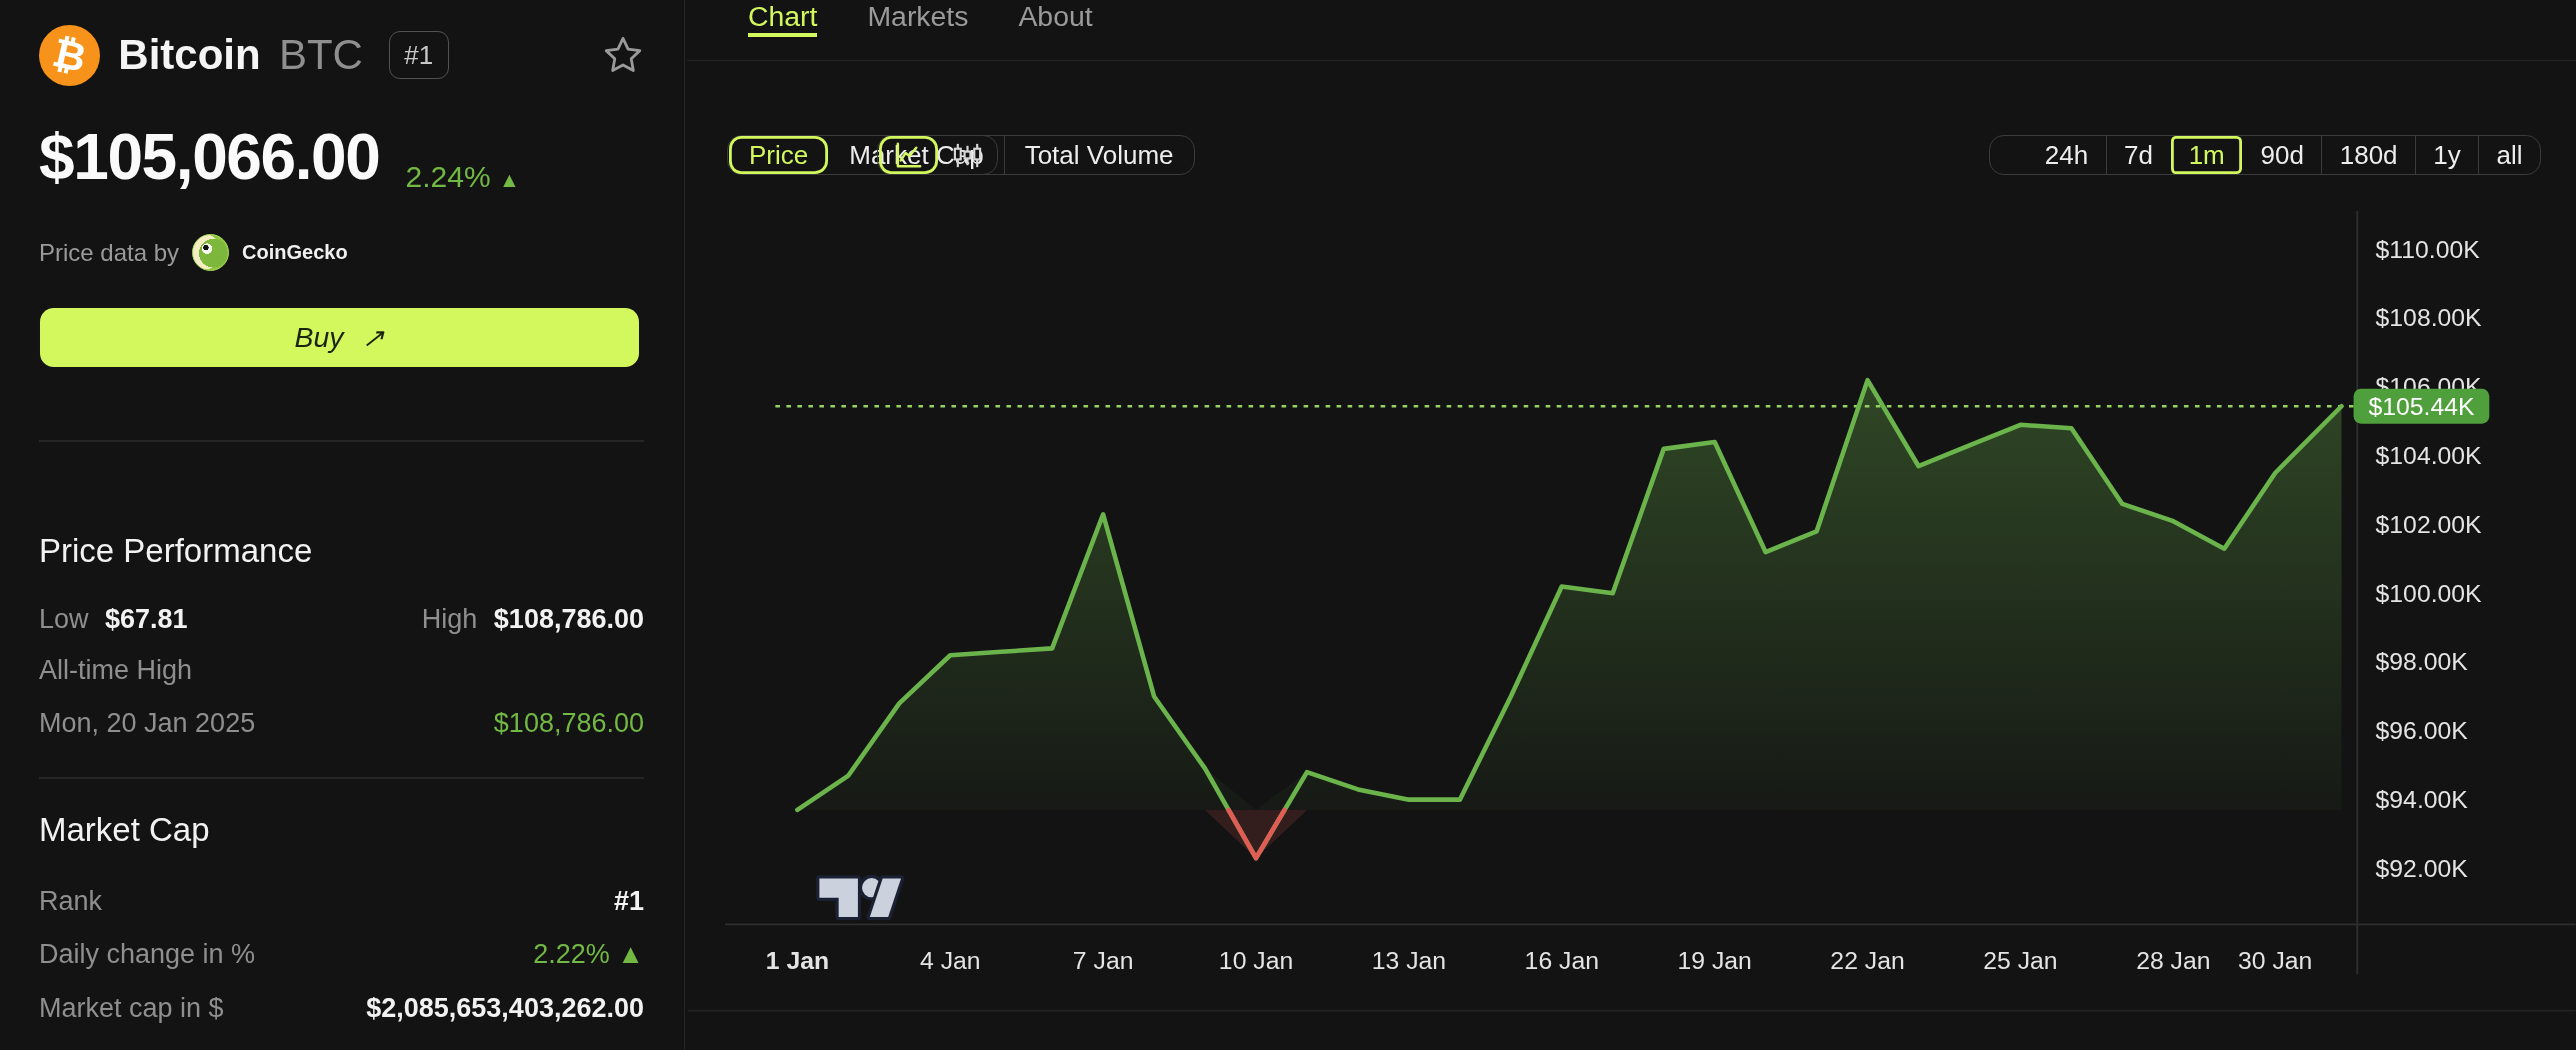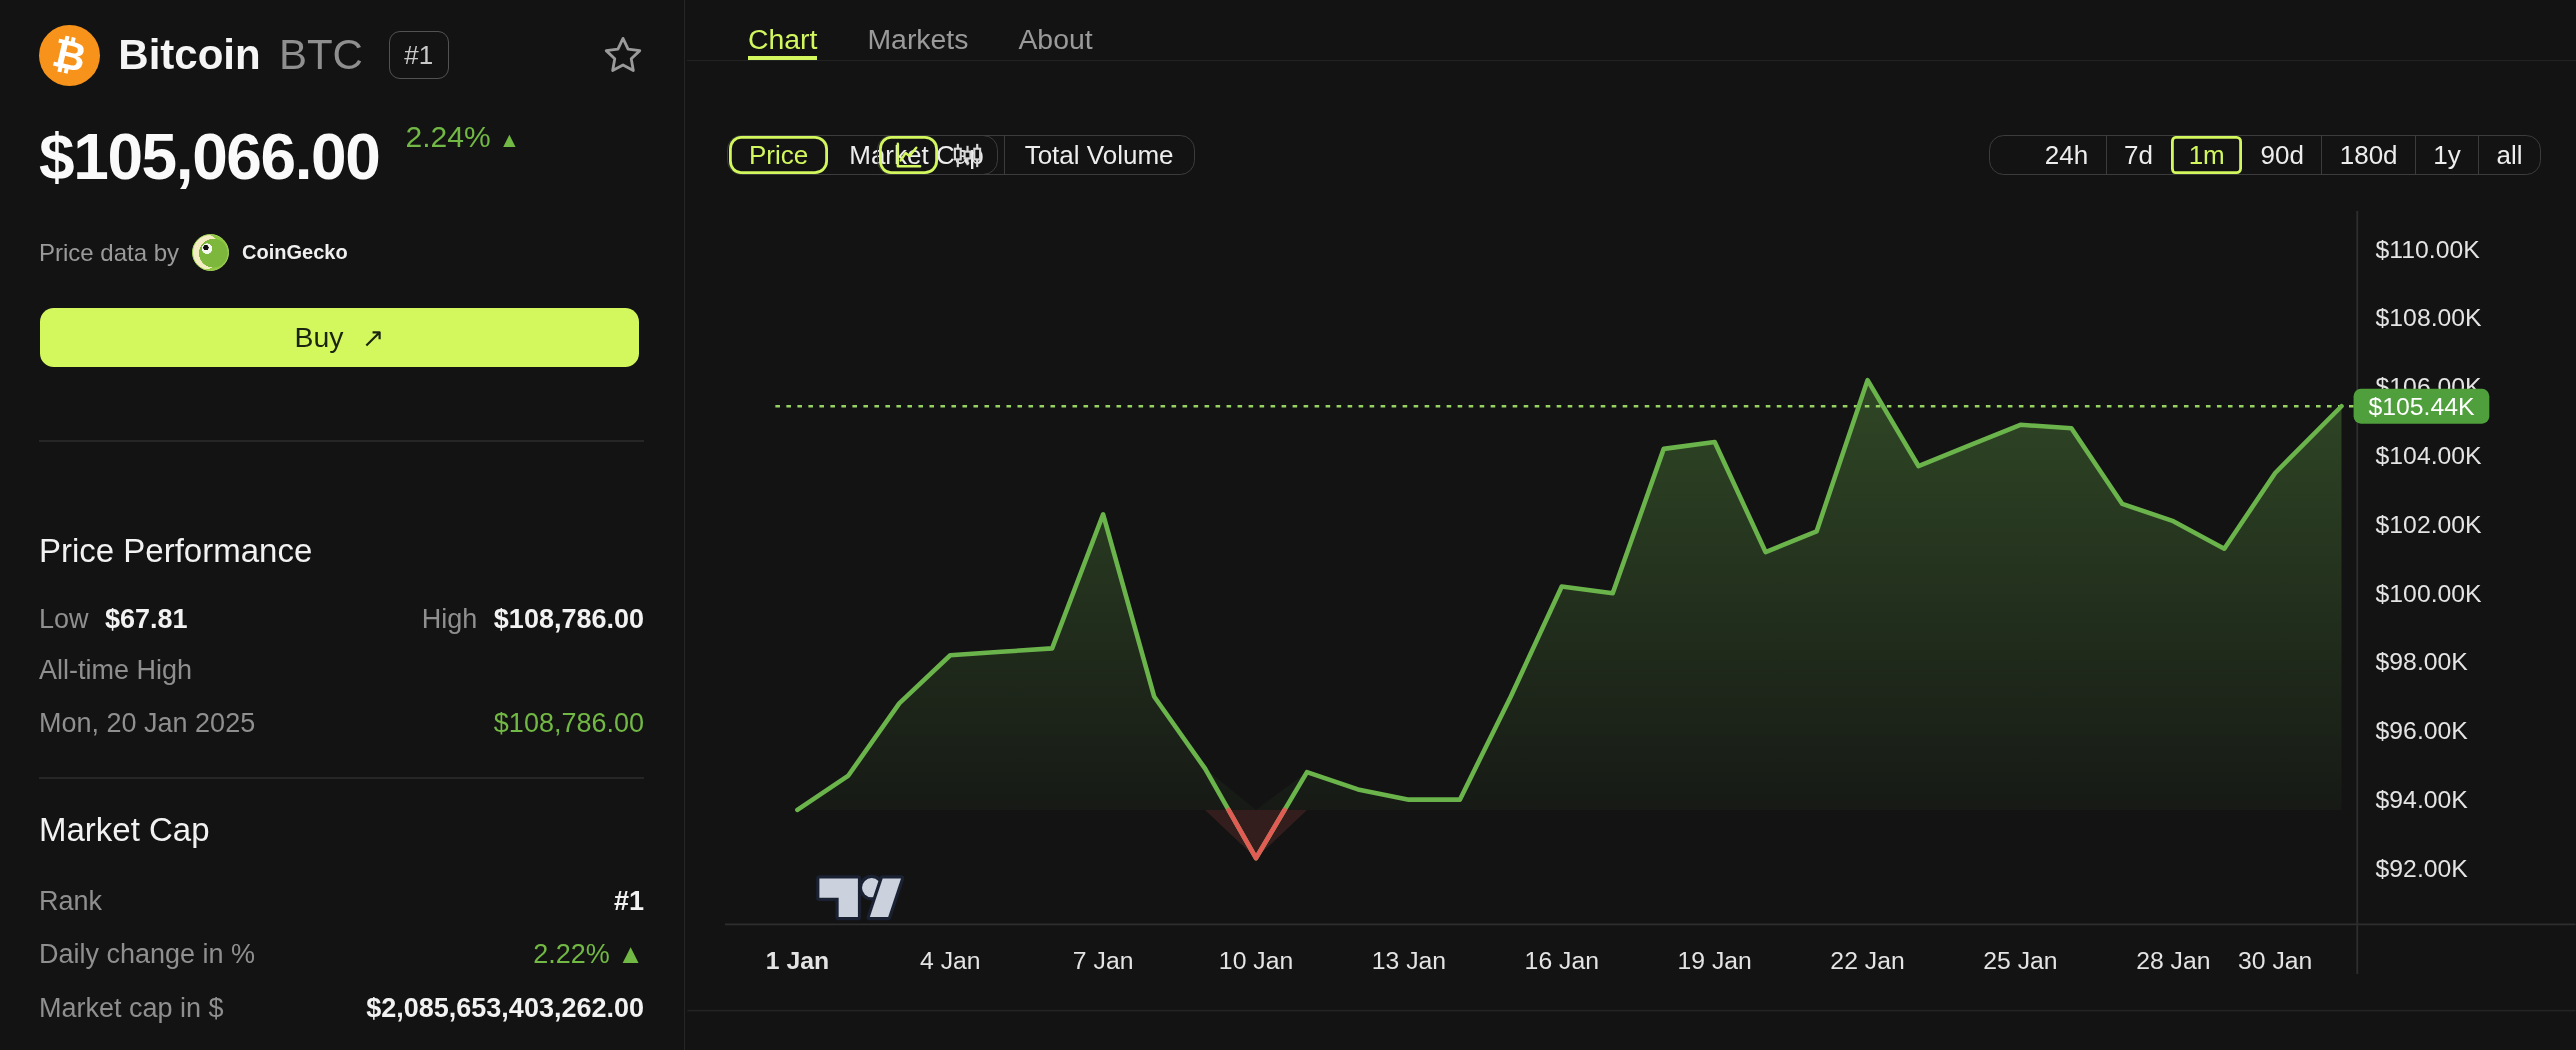--- a/index.html
+++ b/index.html
@@ -13,52 +13,52 @@
   .coin-head{position:absolute;left:39px;top:24px;width:605px;height:62px;
              display:flex;align-items:center;gap:18.3px;}
   .coin-logo{width:61px;height:61px;border-radius:50%;background:var(--coin-orange);
              display:flex;align-items:center;justify-content:center;flex:0 0 auto;}
   .coin-logo span{color:#fff;font-size:40px;font-weight:bold;transform:rotate(13deg);display:block;}
   .coin-name{font-size:42px;font-weight:bold;color:#f5f5f5;}
   .coin-ticker{font-size:42px;color:#8f8f8f;}
   .rank-badge{font-size:26px;color:#c9c9c9;border:1.8px solid #525252;border-radius:11px;
               padding:7.3px 14.7px;margin-left:7.3px;}
   .star-btn{margin-left:auto;cursor:pointer;display:flex;}
-  .price-row{position:absolute;left:39px;top:120px;display:flex;align-items:flex-start;gap:26px;}
+  .price-row{position:absolute;left:39px;top:120px;display:flex;align-items:flex-end;gap:26px;}
   .price-big{font-size:64px;font-weight:bold;letter-spacing:-1.4px;color:#fafafa;}
   .price-change{font-size:30px;color:var(--positive);}
   .price-change .tri{font-size:21px;}
   .attrib{position:absolute;left:39px;top:233px;height:39px;display:flex;align-items:center;
           gap:13px;font-size:24px;color:#9a9a9a;}
   .gecko{width:37px;height:37px;border-radius:50%;flex:0 0 auto;
     background:
       radial-gradient(circle at 37% 36%, #101010 0 8%, transparent 9%),
       radial-gradient(circle at 40% 39%, #f5f8ee 0 17%, transparent 18%),
       radial-gradient(circle at 58% 52%, #7db83c 0 52%, transparent 53%),
       radial-gradient(circle at 30% 48%, #f4ecc2 0 58%, transparent 59%),
       #8dc63f;
     border:1.8px solid #a5d45c;box-sizing:border-box;}
   .attrib .src{color:#f0f0f0;font-weight:bold;font-size:20px;cursor:pointer;}
   .buy-btn{position:absolute;left:40px;top:308px;width:599px;height:59px;border:none;
            border-radius:13.8px;background:var(--accent);color:#1a240f;font-size:28.4px;
            display:flex;align-items:center;justify-content:center;gap:18.3px;cursor:pointer;
-           font-family:"Liberation Sans",sans-serif;}
+           font-family:"Liberation Sans",sans-serif;font-style:italic;}
   .buy-btn .arrow{font-size:27px;}
   .divider{position:absolute;left:39px;width:605px;height:1.8px;background:#262626;}
   .section-title{position:absolute;left:39px;font-size:33px;font-weight:normal;color:#f2f2f2;}
   .kv{position:absolute;left:39px;width:605px;display:flex;justify-content:space-between;
       align-items:baseline;font-size:27px;gap:28px;}
   .kv .lbl{color:#8f8f8f;}
   .pair{display:flex;gap:16.5px;align-items:baseline;}
   .val{color:#f2f2f2;font-weight:bold;}
   .val.green{color:var(--positive);font-weight:normal;}
 
   
   .tabbar{position:absolute;left:687px;right:0;top:0;height:61px;z-index:2;
-          border-bottom:1.8px solid #232323;display:flex;align-items:flex-end;
+          border-bottom:1.8px solid #232323;display:flex;align-items:flex-start;
           padding-left:61px;gap:50px;box-sizing:border-box;}
   .tab{display:flex;align-items:center;font-size:28.4px;color:#9a9a9a;cursor:pointer;
        border-bottom:4.6px solid transparent;box-sizing:border-box;}
   .tab.active{color:var(--accent);border-bottom-color:var(--accent);}
 
   .group{position:absolute;top:135px;height:40px;display:flex;align-items:stretch;
          border:1.8px solid #3c3c3c;border-radius:14.7px;box-sizing:border-box;z-index:2;}
   .seg{display:flex;align-items:center;justify-content:center;padding:0 20px;
        font-size:26px;color:#ededed;border-left:1.8px solid #3c3c3c;cursor:pointer;white-space:nowrap;}
   .seg:first-child{border-left-color:transparent;}

